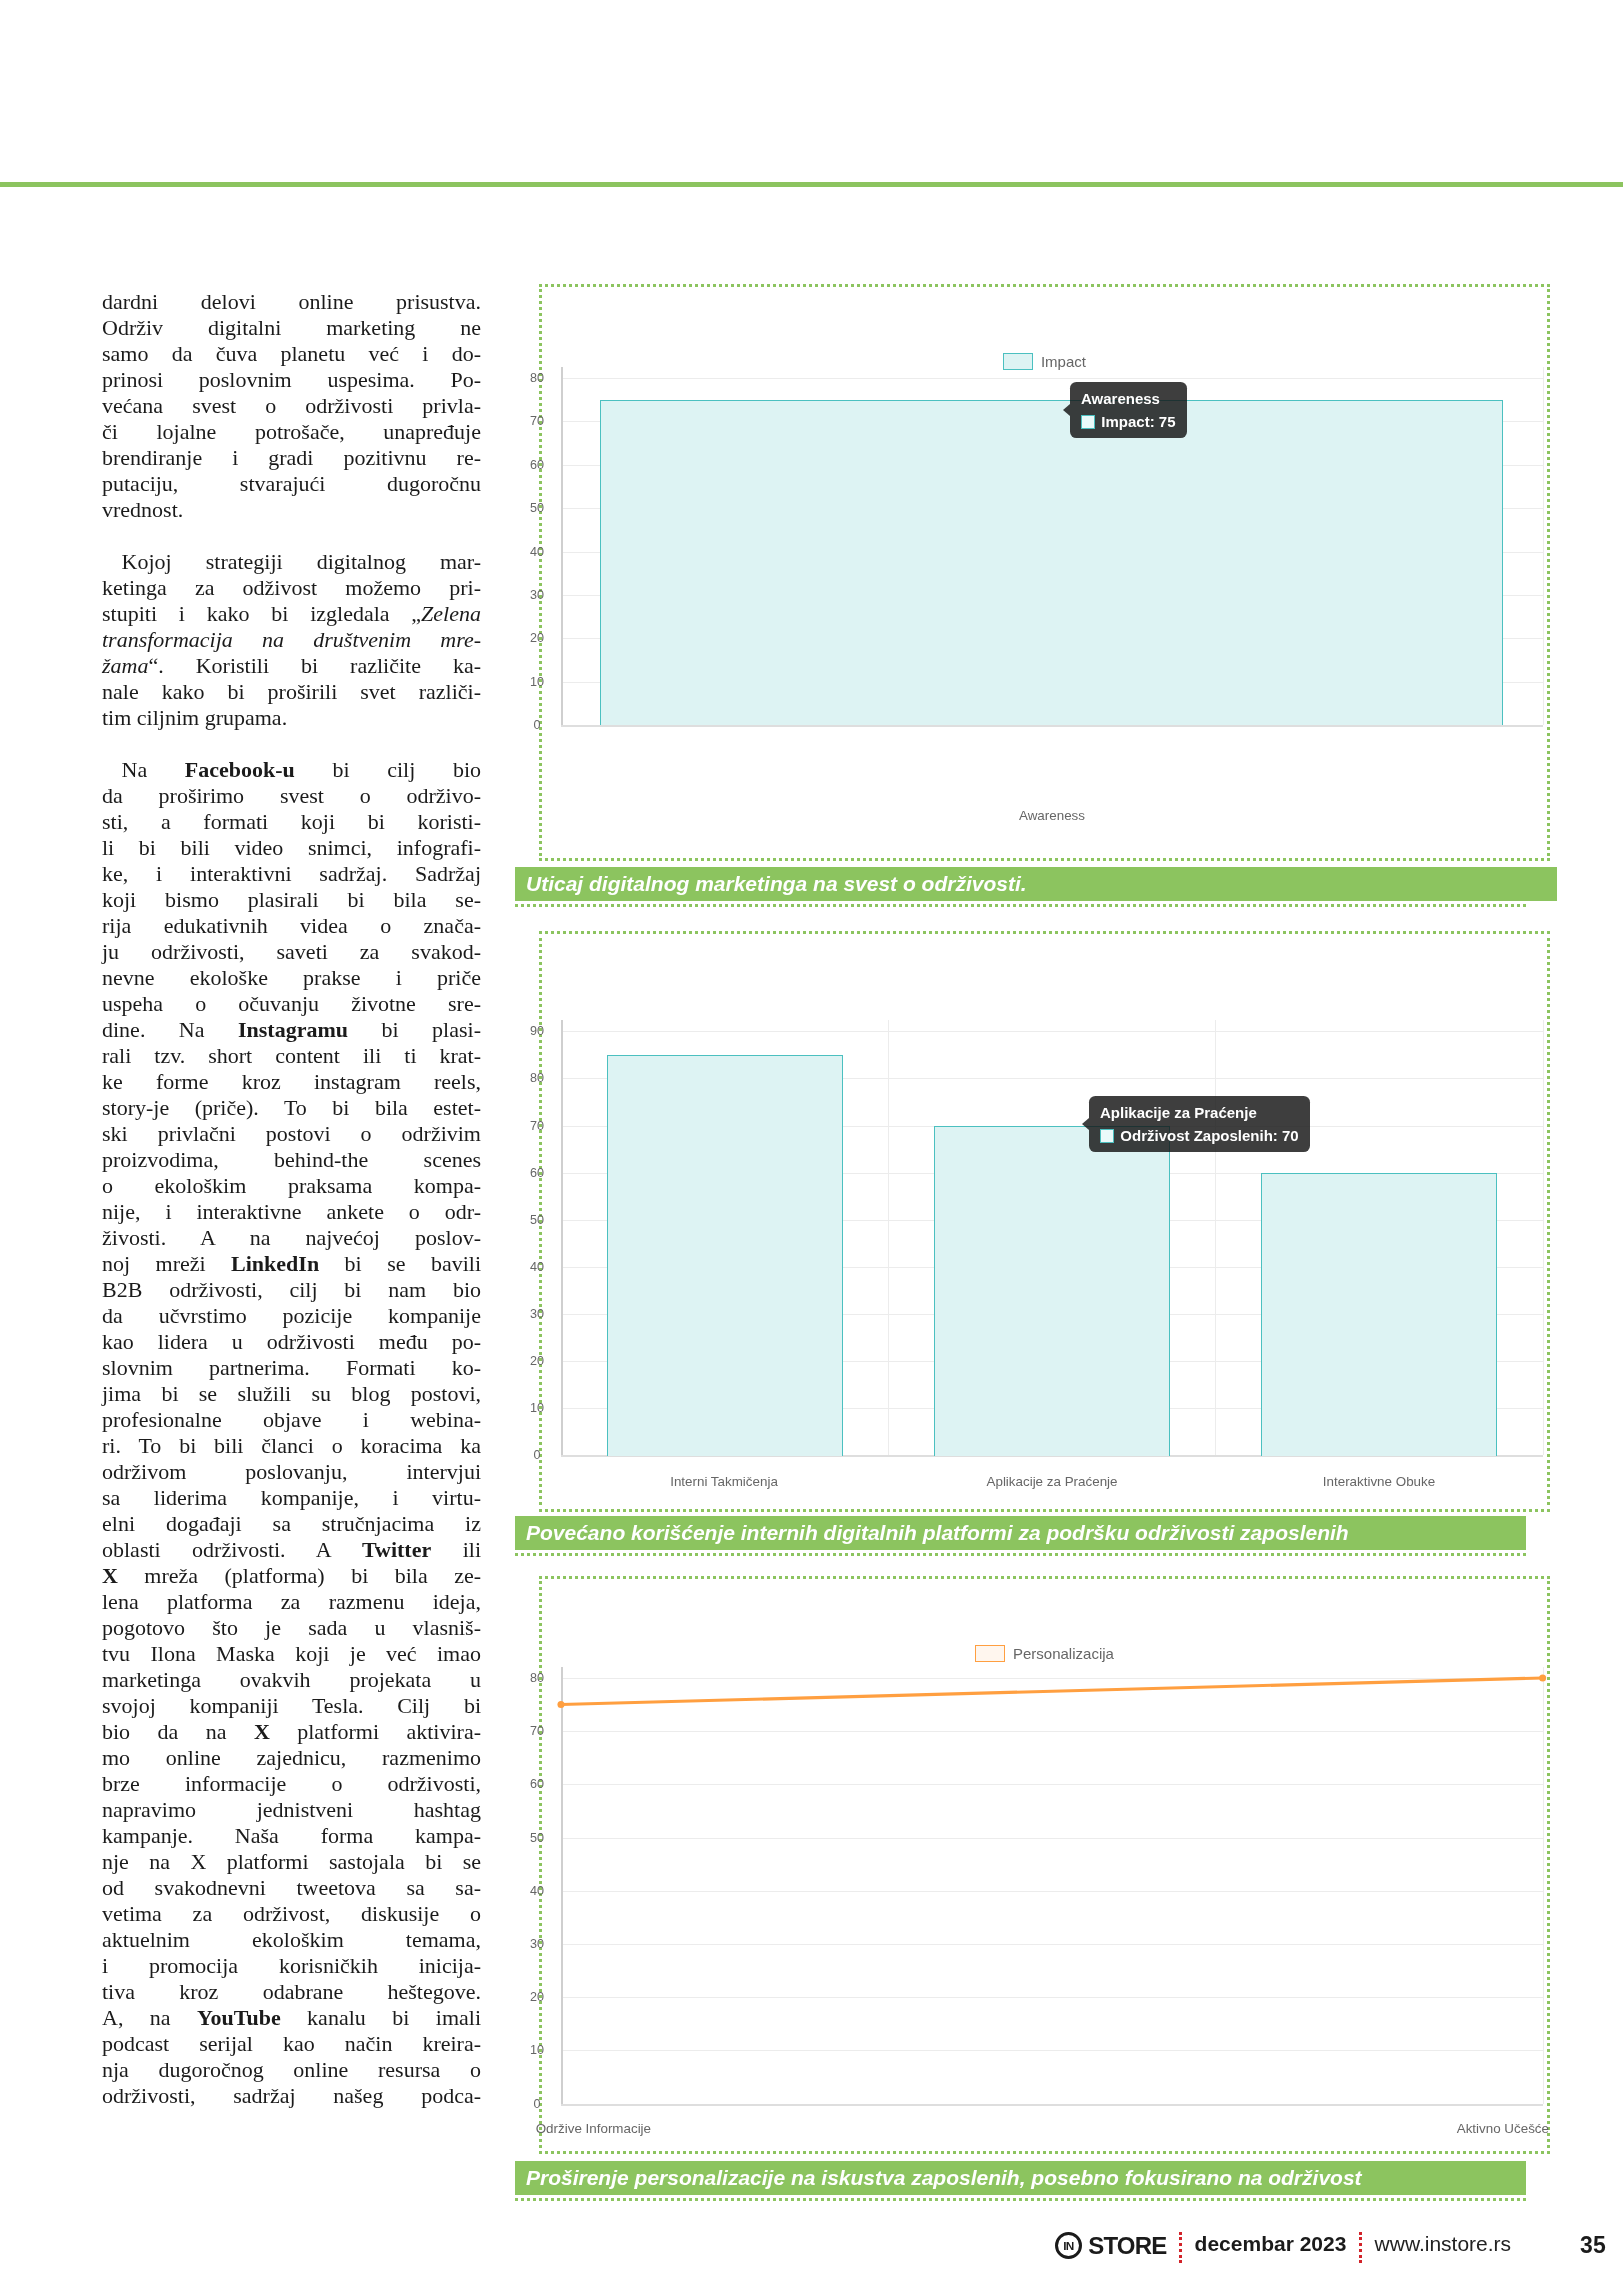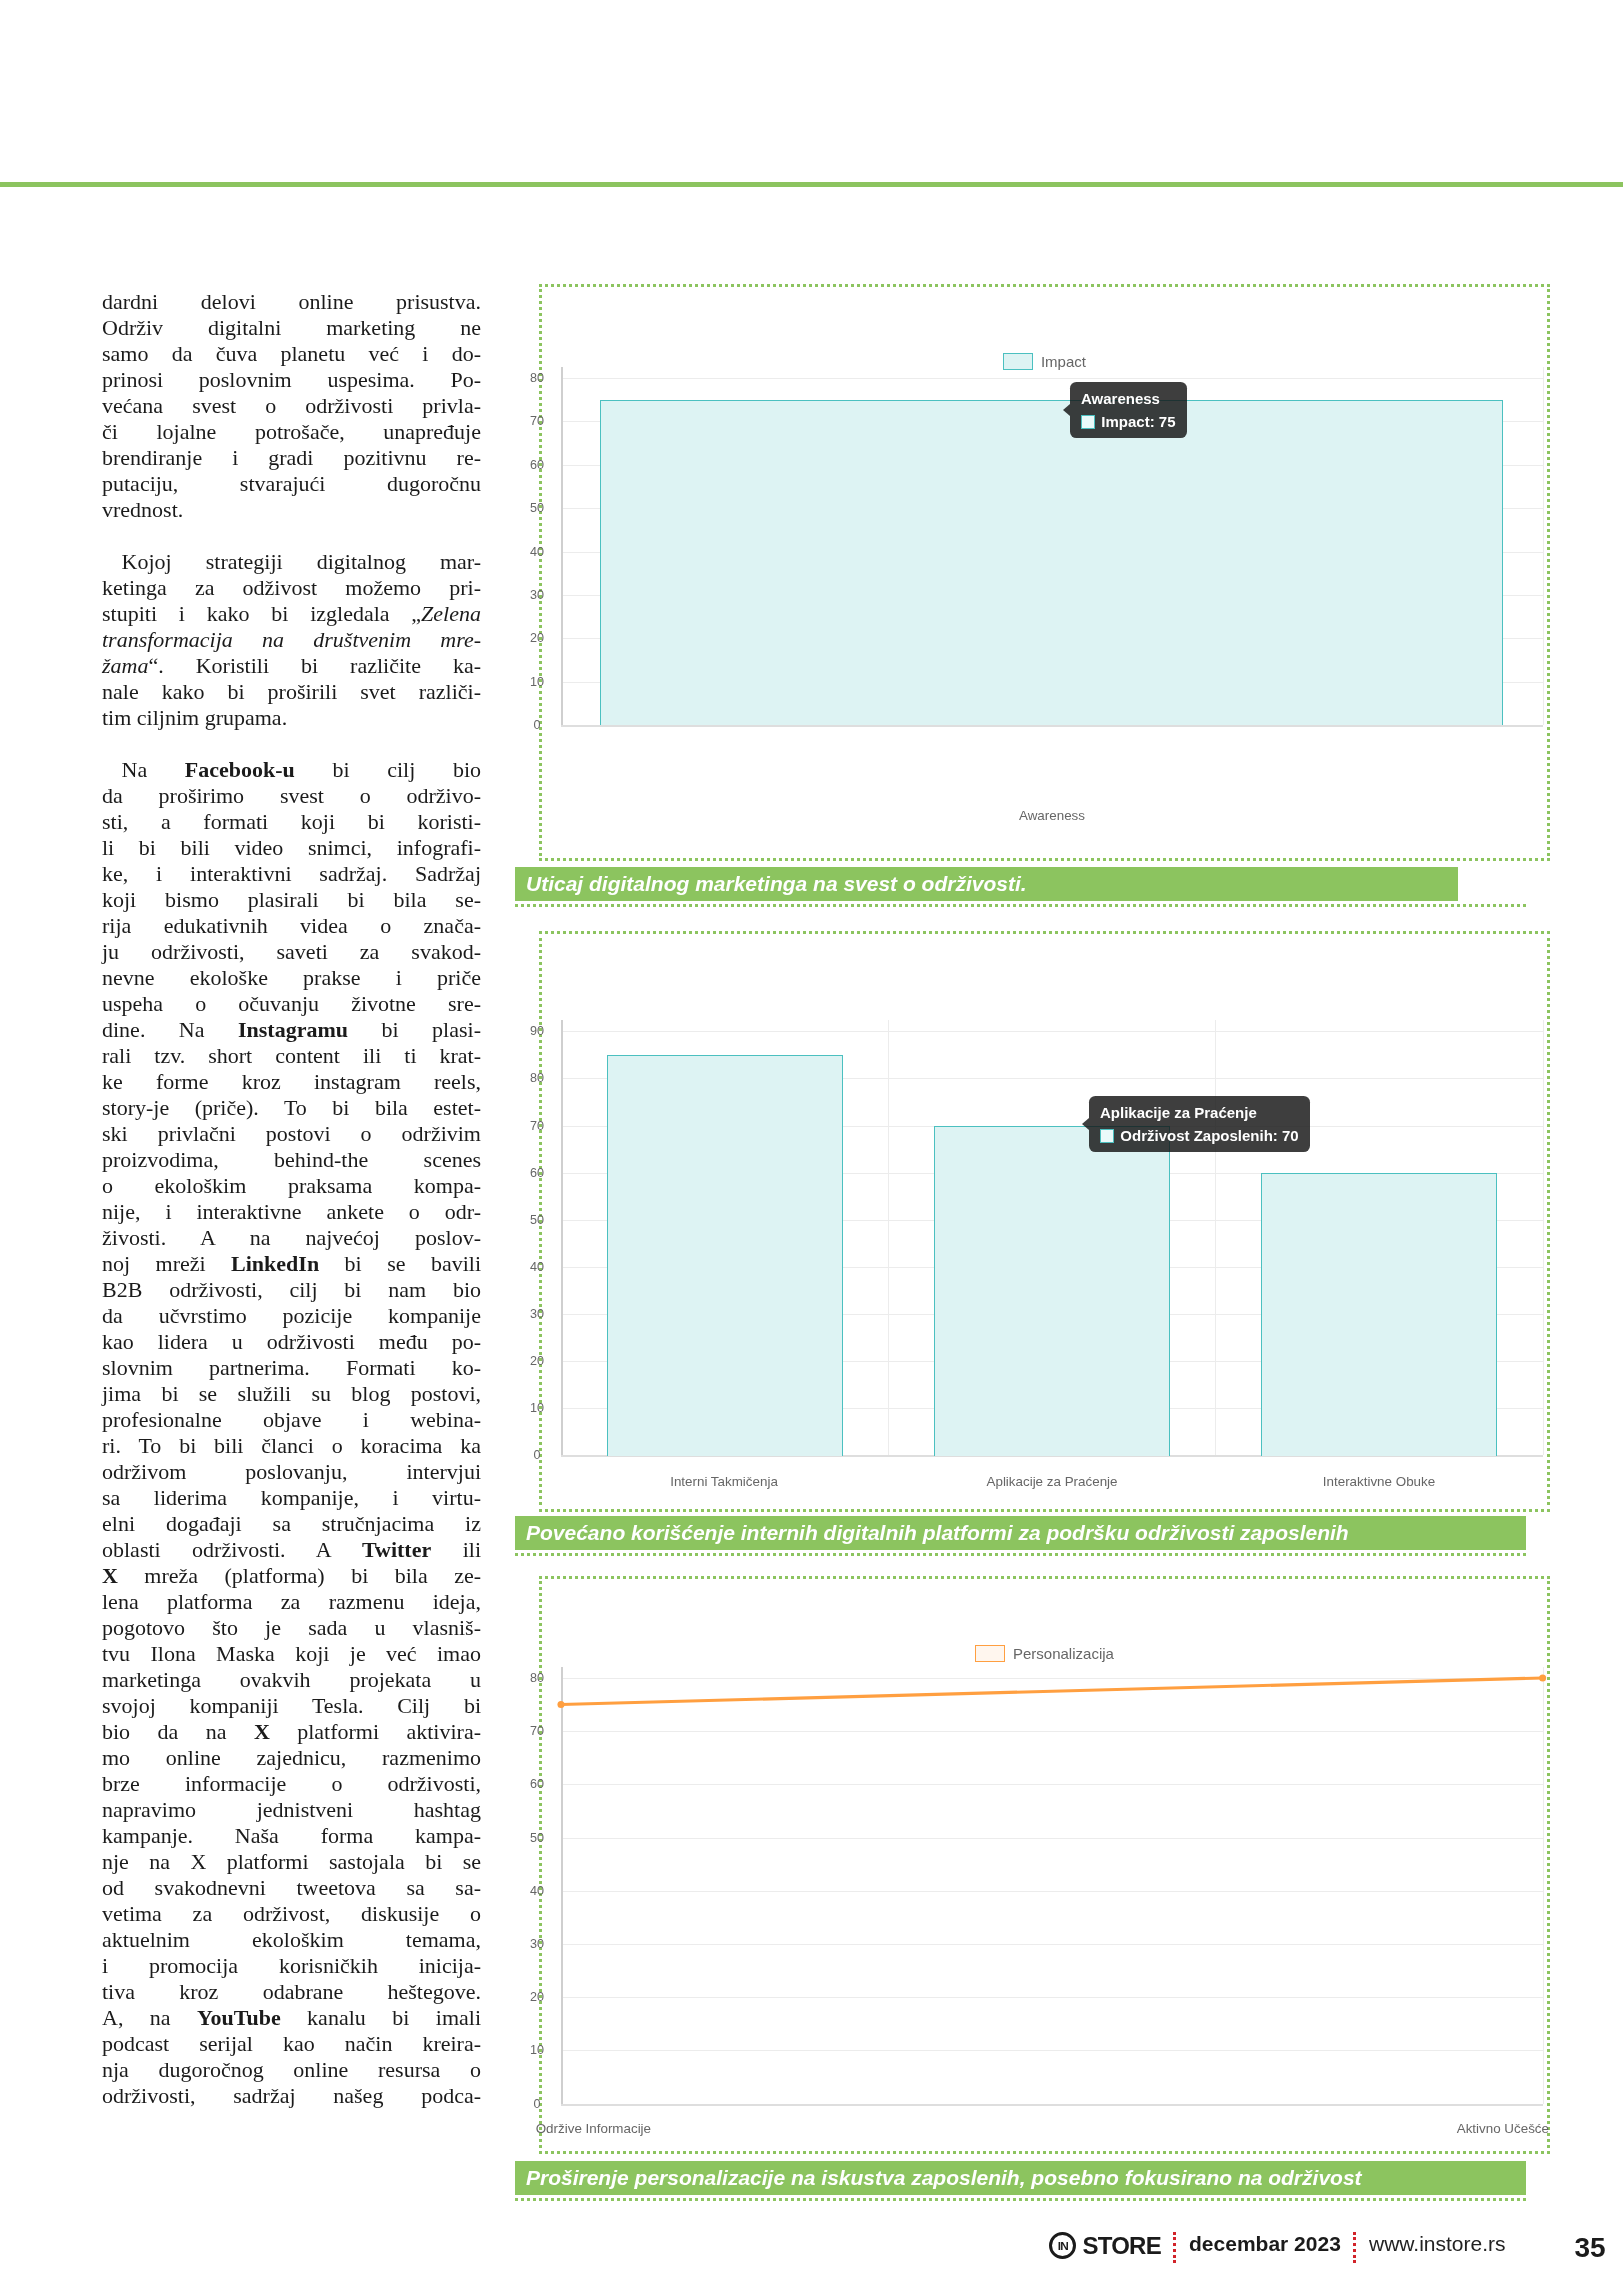--- a/index.html
+++ b/index.html
@@ -48,21 +48,21 @@
   .cap-under{position:absolute;height:0;border-top:3.1px dotted #8cc45f;}
 
   
   .footer{position:absolute;top:2232px;right:17.3px;display:flex;color:#1b1b1b;}
   .logo{width:27px;height:27px;border:3.1px solid #1b1b1b;border-radius:50%;box-sizing:border-box;
         display:flex;align-items:center;justify-content:center;font-weight:bold;font-size:11.8px;letter-spacing:-0.8px;}
   .brand{font-weight:bold;font-size:24px;letter-spacing:-0.8px;margin-left:6.3px;}
   .fsep{height:31px;border-left:3.9px dotted #d2232a;margin:0 12.6px;}
   .issue{font-weight:bold;font-size:21px;}
   .site{font-size:21px;color:#222;}
-  .pagenum{font-weight:bold;font-size:28px;margin-left:69px;}
+  .pagenum{font-weight:bold;font-size:23px;margin-left:69px;}
 </style>
 </head>
 <body>
 
 <div class="page">
   <div class="top-rule"></div>
 
   <div class="article" id="article">
       <div class="para">
         <div class="line"><span>dardni delovi online prisustva.</span></div>
@@ -170,21 +170,21 @@
         <div class="xlab" style="left: 510px; top: 521px;">Awareness</div>
         <div class="tooltip" style="left: 528px; top: 95px;">
           <div class="caret"></div>
           <div class="tt-title">Awareness</div>
           <div class="tt-row">
             <div class="tt-sw"></div>
             <div>Impact: 75</div>
           </div>
         </div>
       </div>
-      <div class="caption" style="left: 515px; top: 867px; width: 943px; height: 34px;">Uticaj digitalnog marketinga na svest o održivosti.</div>
+      <div class="caption" style="left: 515px; top: 867px; width: 1042px; height: 34px;">Uticaj digitalnog marketinga na svest o održivosti.</div>
       <div class="cap-under" style="left: 515px; top: 904px; width: 1011px;"></div>
       <div class="figure" style="left: 515px; top: 931px; width: 1011px; height: 581px;">
         <div class="gridh zero" style="left: 19px; top: 521px; width: 982px;"></div>
         <div class="ytick" style="left: -20.4px; top: 521px;">0</div>
         <div class="gridh" style="left: 19px; top: 474px; width: 982px;"></div>
         <div class="ytick" style="left: -20.4px; top: 474px;">10</div>
         <div class="gridh" style="left: 19px; top: 427px; width: 982px;"></div>
         <div class="ytick" style="left: -20.4px; top: 427px;">20</div>
         <div class="gridh" style="left: 19px; top: 380px; width: 982px;"></div>
         <div class="ytick" style="left: -20.4px; top: 380px;">30</div>

